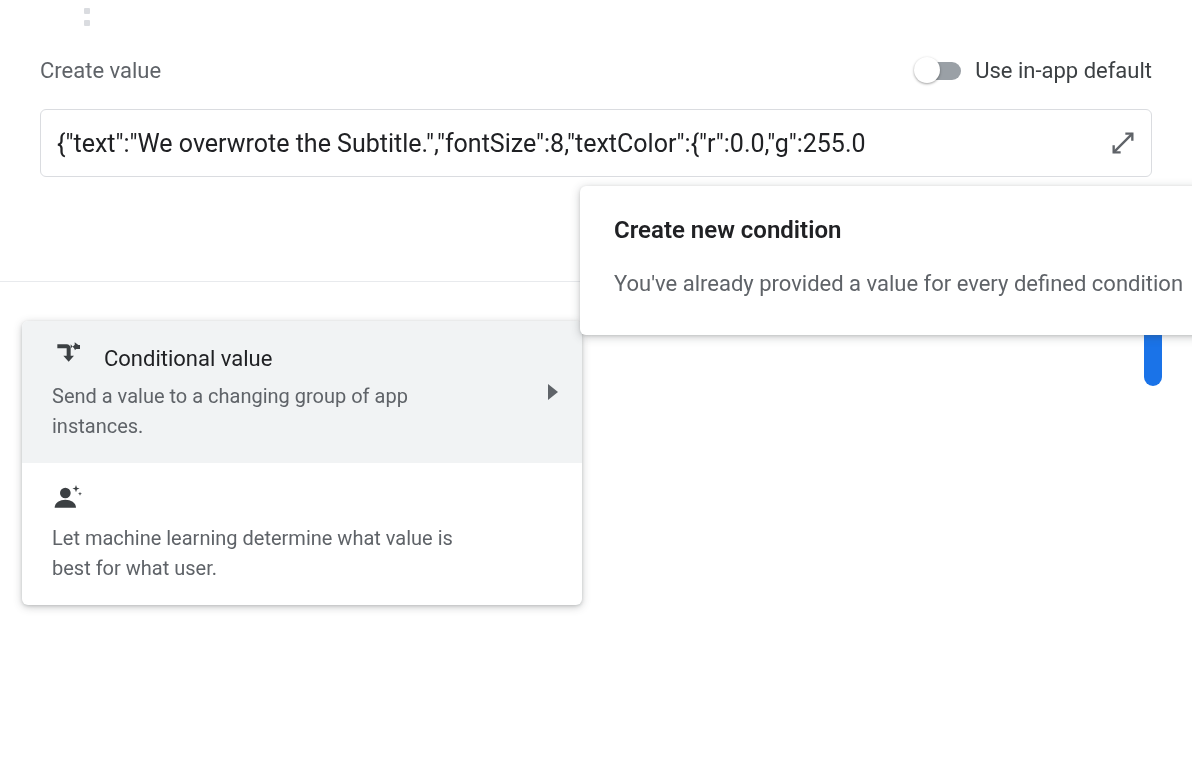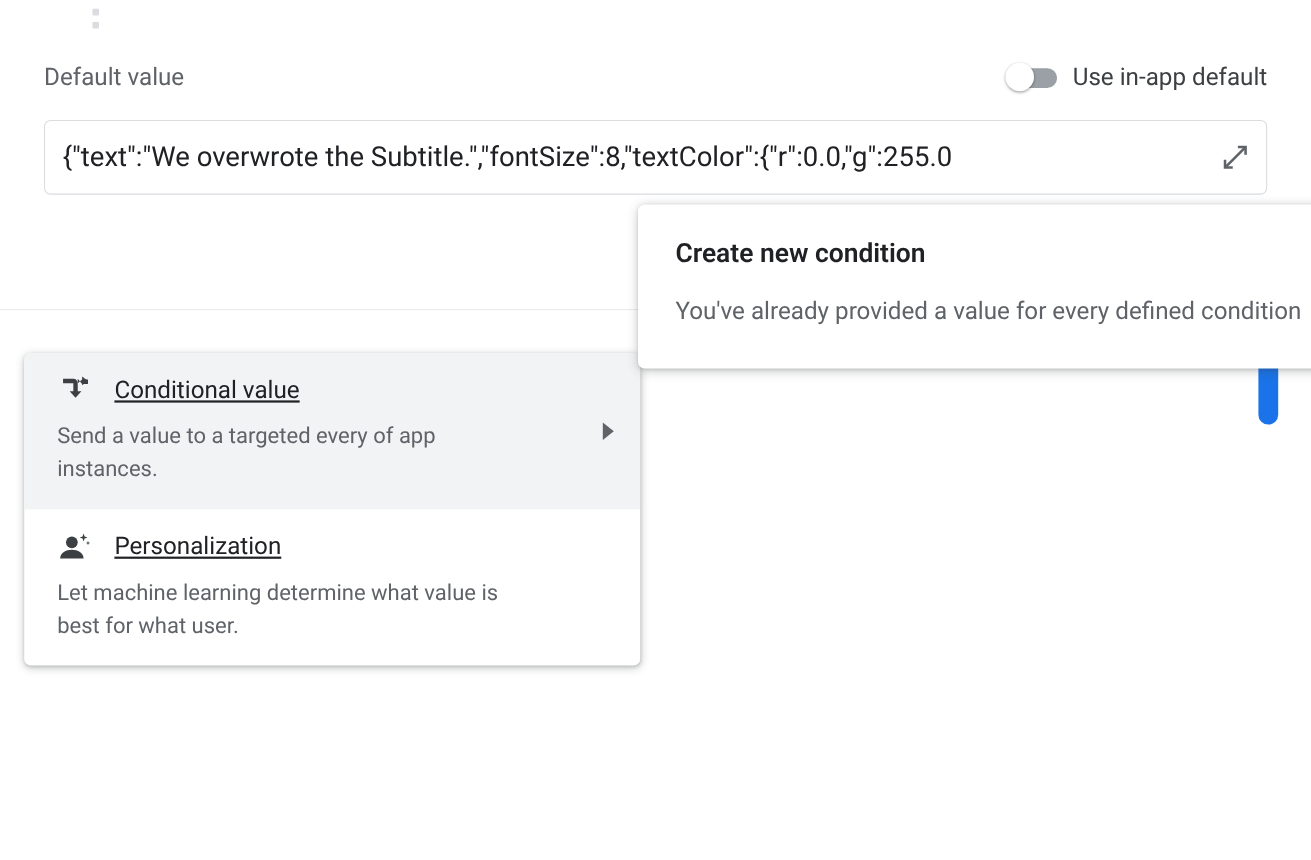--- a/index.html
+++ b/index.html
@@ -131,23 +131,22 @@
     .option-item {
       padding: 18px 24px 22px 30px;
       cursor: pointer;
       position: relative;
     }
     .option-item.selected {
       background: #f1f3f4;
     }
     .option-head {
       display: flex;
-      align-items: center;
+      align-items: flex-end;
       gap: 20px;
-      text-decoration: underline;
     }
     .option-icon {
       width: 32px;
       height: 32px;
       color: #3c4043;
       flex: 0 0 auto;
     }
     .option-title {
       font-size: 22px;
       color: #202124;
@@ -197,21 +196,21 @@
 
 <div class="page">
   <div class="dots-row">
     <div class="dots-icon">
       <span></span>
         <span></span>
     </div>
   </div>
 
   <div class="header-row">
-    <div class="header-label">Default value</div>
+    <div class="header-label">Create value</div>
     <div class="toggle-group">
       <div class="toggle">
         <div class="toggle-knob"></div>
       </div>
       <div class="toggle-label">Use in-app default</div>
     </div>
   </div>
 
   <div class="value-input-wrap">
     <input class="value-input" type="text" value="{&quot;text&quot;:&quot;We overwrote the Subtitle.&quot;,&quot;fontSize&quot;:8,&quot;textColor&quot;:{&quot;r&quot;:0.0,&quot;g&quot;:255.0" style="">
@@ -231,34 +230,33 @@
 
   <div class="option-item selected">
     <div class="option-head">
       <svg class="option-icon" viewBox="0 0 24 24" fill="currentColor">
         <path d="M4 4 L4 7 L11 7 L11 12.5 L8.5 12.5 L12.5 17 L16.5 12.5 L14 12.5 L14 7 C14 5.3 12.7 4 11 4 Z"></path>
         <path d="M14 4 L17 7.5 L21 7.5 L21 4.5 L17 4.5 L14 7"></path>
         <polygon points="17,2.5 21,5.5 17,8.5"></polygon>
       </svg>
       <div class="option-title">Conditional value</div>
     </div>
-    <div class="option-desc">Send a value to a targeted every of app instances.</div>
+    <div class="option-desc">Send a value to a changing group of app instances.</div>
     <div class="option-chevron"></div>
   </div>
 
 
   <div class="option-item">
     <div class="option-head">
       <svg class="option-icon" viewBox="0 0 24 24" fill="currentColor">
         <circle cx="10" cy="9" r="4"></circle>
         <path d="M2 20 C2 16 6 14 10 14 C14 14 18 16 18 20 L2 20 Z"></path>
         <path d="M18 3 L18.7 5 L20.7 5.7 L18.7 6.4 L18 8.4 L17.3 6.4 L15.3 5.7 L17.3 5 Z"></path>
         <path d="M21 8 L21.4 9.1 L22.5 9.5 L21.4 9.9 L21 11 L20.6 9.9 L19.5 9.5 L20.6 9.1 Z"></path>
       </svg>
-      <div class="option-title">Personalization</div>
     </div>
     <div class="option-desc">Let machine learning determine what value is best for what user.</div>
   </div>
 
 </div>
 
 <div class="tooltip-card">
   <div class="tooltip-title">Create new condition</div>
   <div class="tooltip-body">You've already provided a value for every defined condition</div>
 </div>

